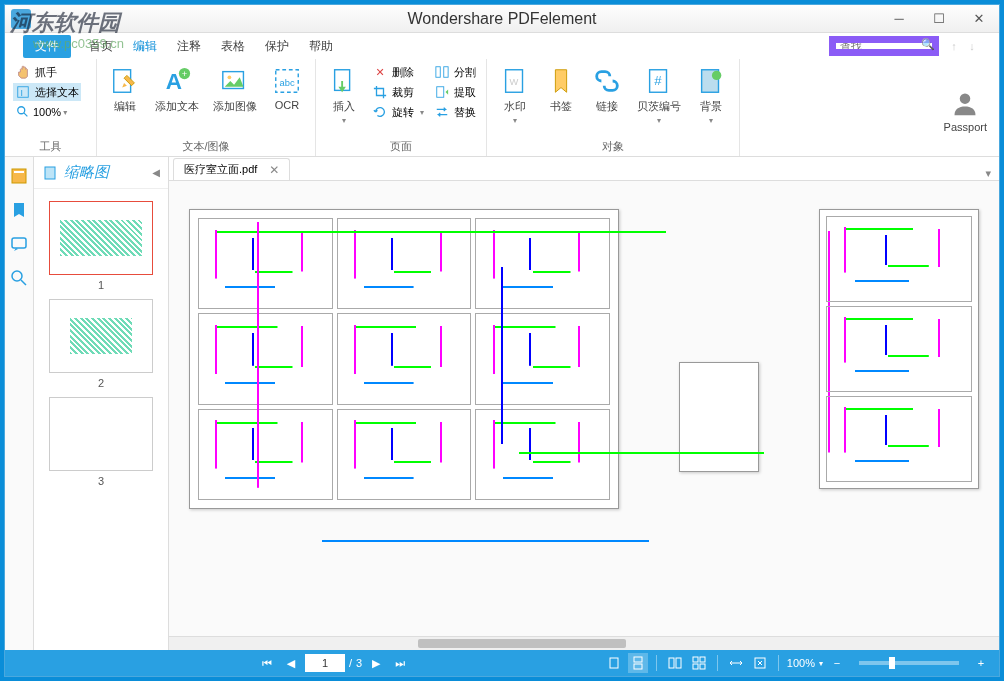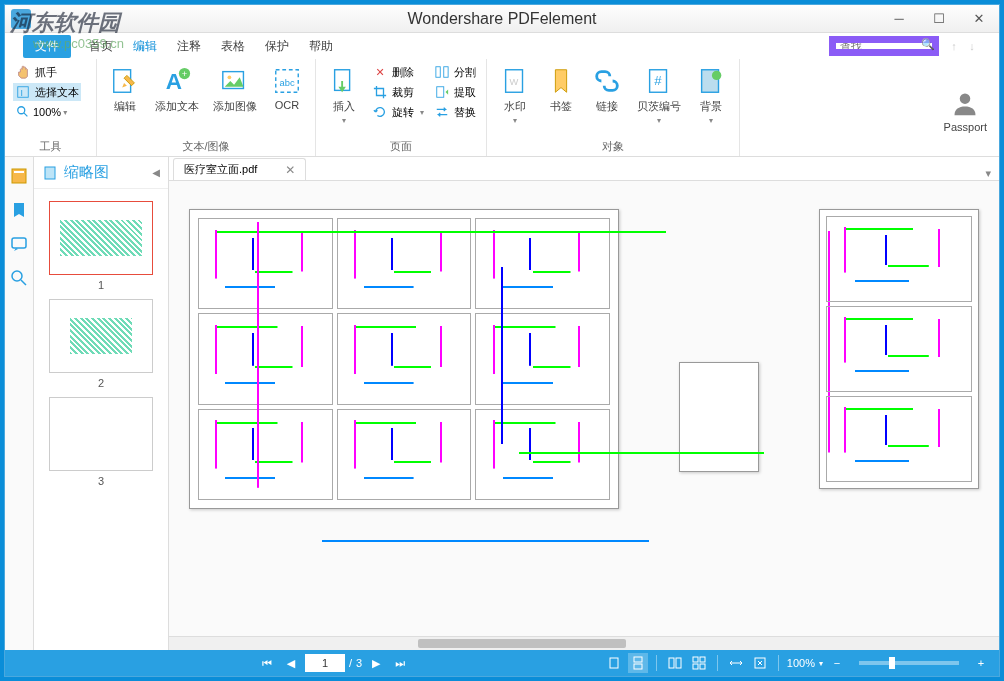--- a/index.html
+++ b/index.html
@@ -33,32 +33,32 @@
 .tool-col { display:flex; flex-direction:column; gap:2px; }
 .zoom-box { display:flex; align-items:center; gap:2px; }
 
 .content { flex:1; display:flex; overflow:hidden; }
 .sidebar { width:42px; border-right:1px solid #ddd; padding-top:8px; display:flex; flex-direction:column; align-items:center; gap:12px; background:#fafafa; }
 .side-icon { width:22px; height:22px; cursor:pointer; display:flex; align-items:center; justify-content:center; }
 
 .thumb-panel { width:198px; border-right:1px solid #ddd; display:flex; flex-direction:column; }
 .thumb-header { height:32px; display:flex; align-items:center; padding:0 8px; border-bottom:1px solid #eee; }
 .thumb-header svg { margin-right:6px; }
-.thumb-title { color:#29a0e2; font-size:15px; }
+.thumb-title { color:#29a0e2; font-size:15px;font-style:italic; }
 .collapse-btn { margin-left:auto; color:#888; font-size:10px; cursor:pointer; }
 .thumb-list { flex:1; overflow-y:auto; padding:12px 0; display:flex; flex-direction:column; align-items:center; gap:8px; }
 .thumb-item { text-align:center; }
 .thumb-page { width:104px; height:74px; border:1px solid #ccc; background:#fff; position:relative; cursor:pointer; display:flex; align-items:center; justify-content:center; overflow:hidden; }
 .thumb-page.selected { border:1px solid #e74c3c; }
 .thumb-num { font-size:11px; color:#555; margin-top:4px; }
 .mock-content { width:80%; height:50%; background:repeating-linear-gradient(45deg,#3c9,#3c9 2px,#fff 2px,#fff 4px),repeating-linear-gradient(-45deg,#39c,#39c 2px,transparent 2px,transparent 5px); opacity:.7; }
 
 .doc-area { flex:1; display:flex; flex-direction:column; background:#fff; }
 .doc-tabs { height:24px; border-bottom:1px solid #ddd; display:flex; align-items:flex-end; padding-left:4px; }
-.doc-tab { height:22px; padding:0 10px; display:flex; align-items:center; gap:28px; font-size:11px; background:#fff; border:1px solid #ddd; border-bottom:none; border-radius:3px 3px 0 0; }
+.doc-tab { height:22px; padding:0 10px; display:flex; align-items:center; gap:12px; font-size:11px; background:#fff; border:1px solid #ddd; border-bottom:none; border-radius:3px 3px 0 0; }
 .doc-tab .close { color:#888; cursor:pointer; font-size:12px; }
 .new-tab { margin-left:auto; margin-right:8px; color:#888; cursor:pointer; font-size:11px; }
 .canvas { flex:1; background:#fafafa; overflow:auto; display:flex; gap:60px; padding:28px 20px 12px; position:relative; }
 .page { background:#fff; border:1px solid #999; box-shadow:1px 1px 3px rgba(0,0,0,.2); flex-shrink:0; }
 .page.p1 { width:430px; height:300px; }
 .page.p2 { width:80px; height:110px; align-self:center; }
 .page.p3 { width:160px; height:280px; }
 .page-grid { display:grid; grid-template-columns:1fr 1fr 1fr; grid-template-rows:1fr 1fr 1fr; width:100%; height:100%; padding:8px; gap:4px; }
 .cell { border:1px solid #aaa; position:relative; overflow:hidden; }
 .cad { position:absolute; inset:4px; background:

